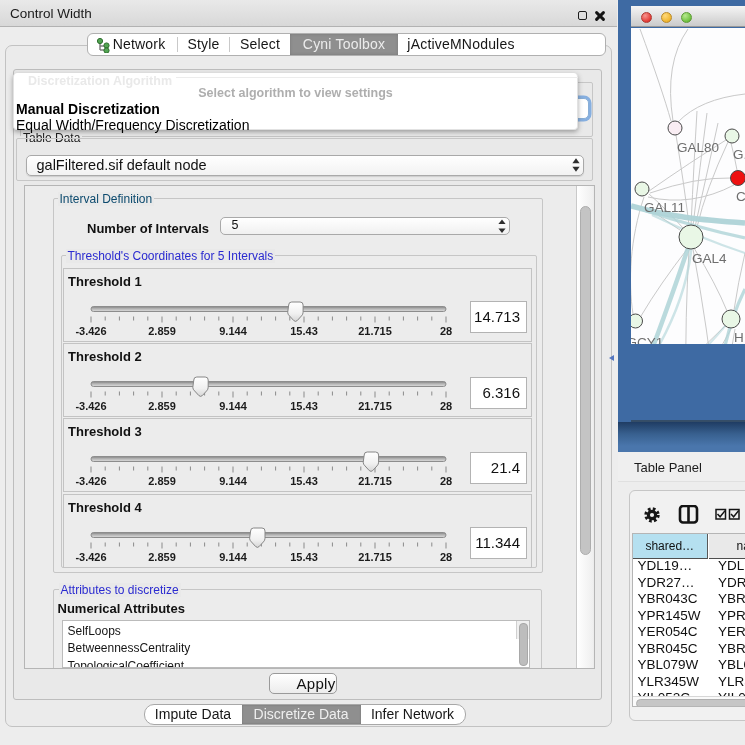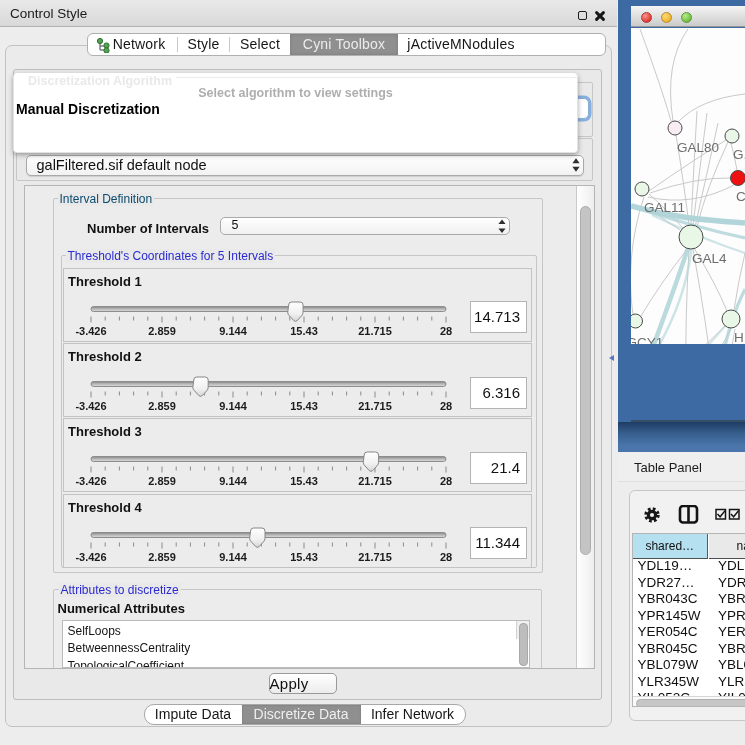--- a/index.html
+++ b/index.html
@@ -39,29 +39,29 @@
 .sld { position:absolute; left:0; top:0; }
 .tval { position:absolute; left:406.5px; top:32.5px; width:57px; height:32px; background:#fff; border:1px solid #b3b3b3; font-size:15px; color:#111; text-align:right; line-height:30px; padding-right:6px; }
 
 
 #numattr { left:33px; top:415.5px; font-size:13px; font-weight:bold; color:#111; }
 #listbox { left:37.5px; top:434.5px; width:468px; height:48px; background:#fff; border:1px solid #bbb; font-size:12px; color:#151515; overflow:hidden; padding-top:1.5px; }
 #listbox div { padding-left:4.5px; height:17.7px; line-height:17.7px; }
 #listsb { position:absolute; right:0px; top:0; width:13px; height:48px; background:#f0f0f0; border-left:1px solid #d0d0d0; }
 #listsb .thumb { position:absolute; left:1.5px; top:2px; width:9px; height:43px; background:#bdbdbd; border:1px solid #a8a8a8; border-radius:4px; }
 
-#applybtn { left:268.5px; top:672.5px; width:68px; height:21.5px; background:linear-gradient(#ffffff,#ececec); border:1px solid #9a9a9a; border-radius:5px; font-size:15px; color:#111; text-align:left; letter-spacing:0.3px; line-height:20px; }
+#applybtn { left:268.5px; top:672.5px; width:68px; height:21.5px; background:linear-gradient(#ffffff,#ececec); border:1px solid #9a9a9a; border-radius:5px; font-size:15px; color:#111; text-align:right; letter-spacing:0.3px; line-height:20px; }
 
 #bottabs { left:143.5px; top:703.5px; width:322px; height:21px; background:#fff; border:1px solid #a8a8a8; border-radius:10px; font-size:14px; color:#161616; }
 #bottabs .seg { position:absolute; top:0; height:19px; line-height:19px; text-align:center; }
 #bottabs .dark { background:#8f8f8f; color:#efefef; box-shadow:inset 0 0 2px #6e6e6e; }
 
 
 #ghostcombo { left:30px; top:98px; width:559px; height:21px; background:#fff; border:1px solid #88aed6; border-radius:5px; box-shadow:0 0 0 2.5px rgba(100,155,220,.75); }
-#popup { left:13px; top:73px; width:565px; height:80px; background:#fff; border-radius:4px; border:1px solid #e2e2e2; border-top:none; box-shadow:0 2px 5px rgba(60,60,60,.45); }
+#popup { left:13px; top:73px; width:565px; height:57px; background:#fff; border-radius:4px; border:1px solid #e2e2e2; border-top:none; box-shadow:0 2px 5px rgba(60,60,60,.45); }
 #popup .ghostline { position:absolute; left:162px; top:4px; width:402px; height:1px; background:#ececec; }
 #popup .ghostt { position:absolute; left:14px; top:1px; font-size:12.5px; font-weight:bold; color:#e9e9e9; }
 #popup .sel { position:absolute; left:0; right:0; top:13px; text-align:center; font-size:12.5px; font-weight:bold; color:#aeaeae; }
 #popup .it1 { position:absolute; left:2px; top:28px; font-size:14px; font-weight:bold; color:#000; }
 #popup .it2 { position:absolute; left:2px; top:44px; font-size:14px; color:#000; }
 
 
 #netwin { left:618px; top:0; width:127px; height:452px; background:#3e6aa3; }
 #nettitle { position:absolute; left:13px; top:6px; width:114px; height:21px; background:linear-gradient(#f5f5f5,#cbcbcb); border-bottom:1px solid #989898; }
 .tl { position:absolute; top:6px; width:11px; height:11px; border-radius:50%; }
@@ -82,21 +82,21 @@
 .trow .c1 { position:absolute; left:4.5px; }
 .trow .c2 { position:absolute; left:85px; }
 #hsb { position:absolute; left:0px; top:162px; width:113px; height:12px; background:#fafafa; border-top:1px solid #d7d7d7; }
 #hsb .thumb { position:absolute; left:3px; top:1.5px; width:120px; height:9px; background:#c6c6c6; border:1px solid #b0b0b0; border-radius:4.5px; }
 #bluearrow { left:609px; top:355px; width:0; height:0; border-top:3.5px solid transparent; border-bottom:3.5px solid transparent; border-right:5px solid #5577c0; }
 </style></head>
 <body>
 <div id="page">
 
   <div id="titlebar" class="abs">
-      <span class="t">Control Style</span>
+      <span class="t">Control Width</span>
     </div>
   <div id="wbtn-sq" class="abs"></div>
   <svg id="wbtn-x" class="abs" width="10" height="10" viewBox="0 0 10 10">
       <g stroke="#151515" stroke-width="2.9" stroke-linecap="round">
         <line x1="1.6" y1="1.6" x2="8.4" y2="8.4"></line>
         <line x1="8.4" y1="1.6" x2="1.6" y2="8.4"></line>
       </g>
     </svg>
 
   <div id="outerpanel" class="abs"></div>
@@ -332,20 +332,21 @@
     <div class="seg" style="left:216px;width:104px;">Infer Network</div>
   </div>
 
   <div id="bluearrow" class="abs"></div>
 
   <div id="popup" class="abs">
     <div class="ghostt">Discretization Algorithm</div>
     <div class="ghostline"></div>
     <div class="sel">Select algorithm to view settings</div>
     <div class="it1">Manual Discretization</div>
+    <div class="it2">Equal Width/Frequency Discretization</div>
   </div>
 
   <div id="netwin" class="abs">
     <div id="nettitle">
       <div class="tl" style="left:10px;background:radial-gradient(circle at 35% 30%,#f7958e,#e33a34 70%,#b01c16);border:1px solid #ad3a33;"></div>
       <div class="tl" style="left:30px;background:radial-gradient(circle at 35% 30%,#ffd97a,#efb52e 70%,#c98d10);border:1px solid #b98a2a;"></div>
       <div class="tl" style="left:50px;background:radial-gradient(circle at 35% 30%,#b7e98e,#6fc13f 70%,#48941c);border:1px solid #5e9a37;"></div>
     </div>
     <div id="netcanvas">
         <svg class="net" width="114" height="393" viewBox="631 27 114 393">

